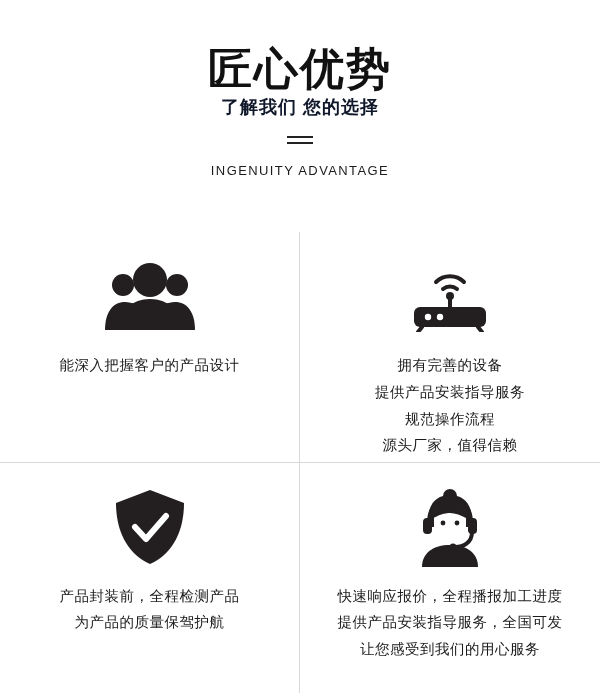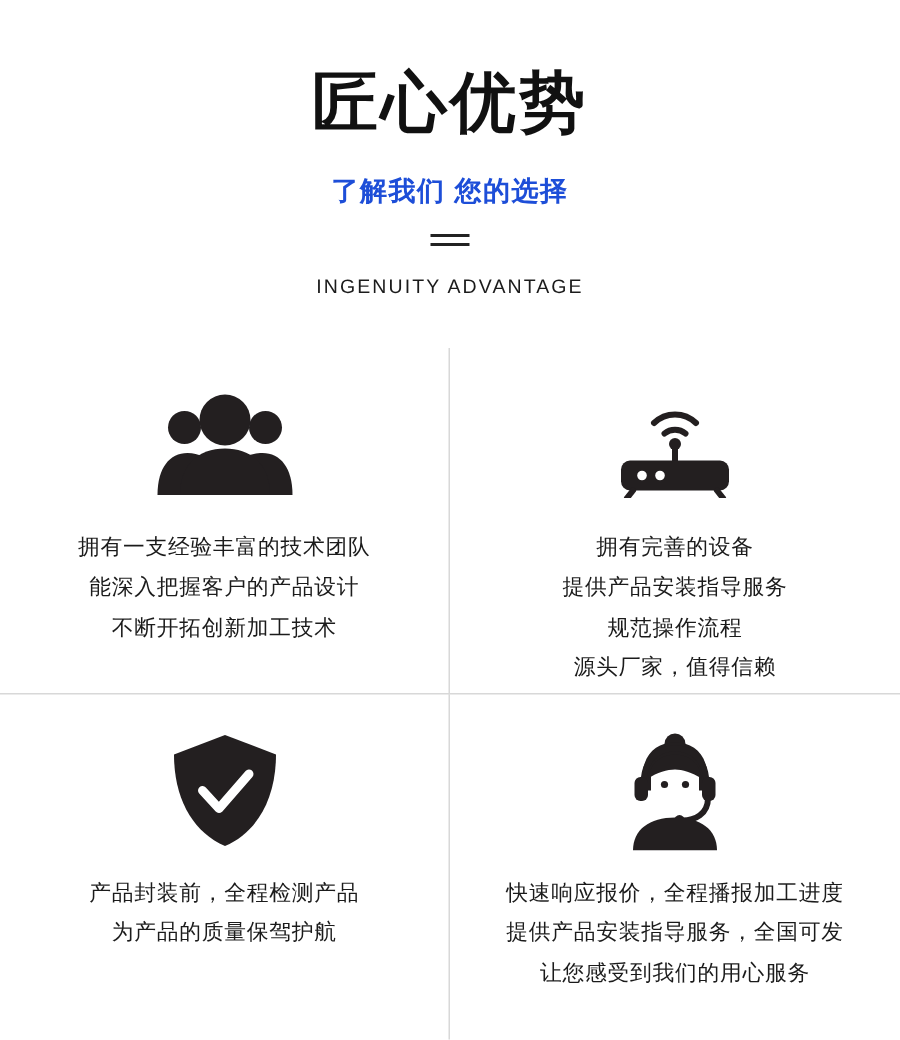--- a/index.html
+++ b/index.html
@@ -28,24 +28,23 @@
   }
   .main-title {
     font-size: 44px;
     font-weight: bold;
     letter-spacing: 2px;
     color: #111111;
     line-height: 1.15;
     margin: 0;
   }
   .sub-title {
-    margin-top: 20px;
     font-size: 18px;
     font-weight: bold;
-    color: #1d4ed8;
+    color: #0f172a;
     letter-spacing: 1px;
   }
   .divider-wrap {
     margin-top: 14px;
     height: 14px;
     display: flex;
     align-items: center;
     justify-content: center;
     flex-direction: column;
   }
@@ -137,23 +136,21 @@
 
             <circle cx="74" cy="25" r="11"></circle>
             <path d="M92 70 C92 52 84 42 72 42 C68 42 65 43 62 44 L62 70 Z"></path>
 
             <circle cx="47" cy="20" r="17"></circle>
             <path d="M17 70 C17 50 29 39 47 39 C65 39 77 50 77 70 Z"></path>
           </g>
         </svg>
       </div>
       <div class="texts">
-        <div>拥有一支经验丰富的技术团队</div>
         <div>能深入把握客户的产品设计</div>
-        <div>不断开拓创新加工技术</div>
       </div>
     </div>
 
     <div class="cell top">
       <div class="icon-box">
         <svg width="88" height="72" viewBox="0 0 88 72" xmlns="http://www.w3.org/2000/svg" aria-hidden="true">
           <g fill="none" stroke="#231f20" stroke-width="4" stroke-linecap="round">
             <path d="M30 22 A20 20 0 0 1 58 22"></path>
             <path d="M37 29 A11 11 0 0 1 51 29"></path>
           </g>

